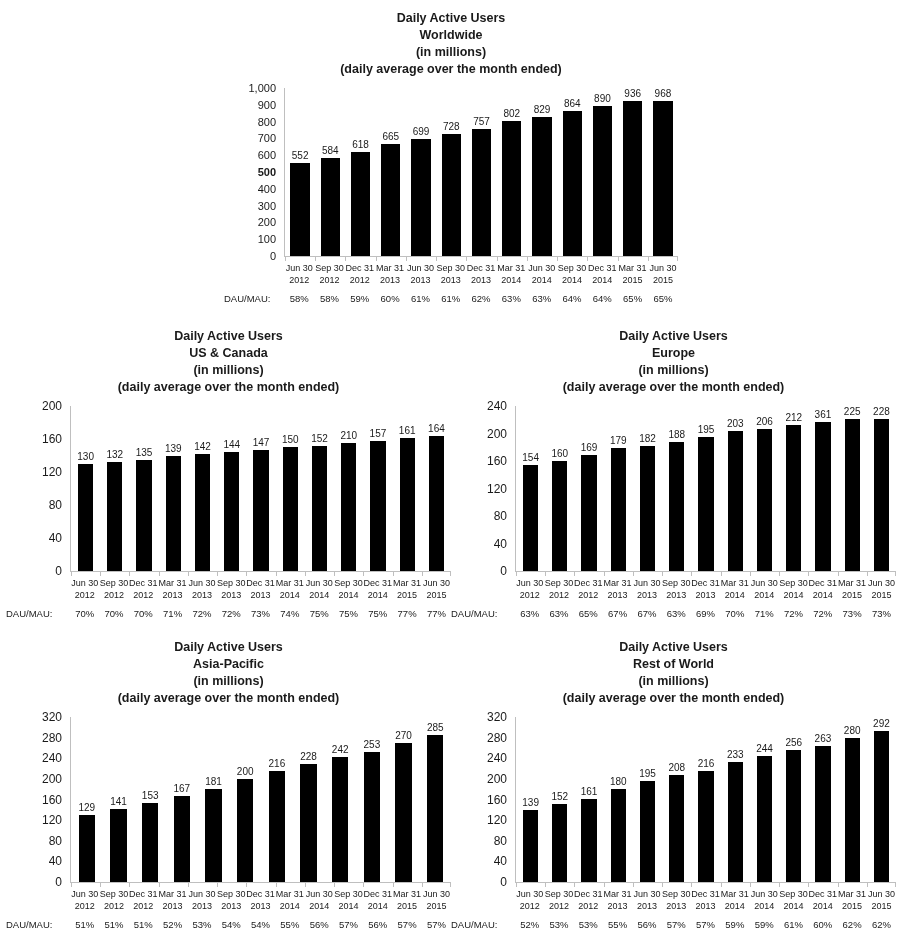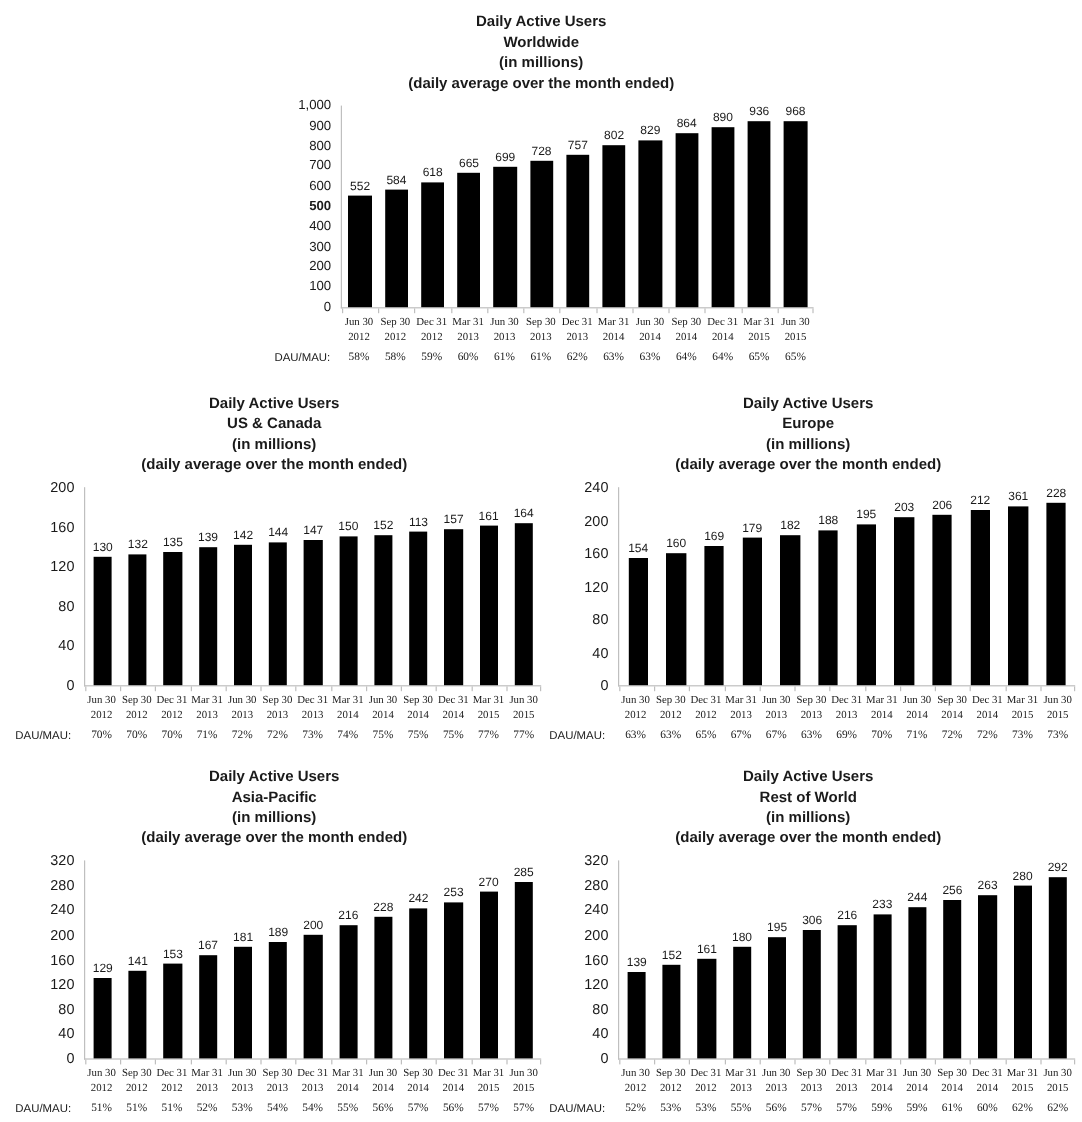--- a/index.html
+++ b/index.html
@@ -39,24 +39,24 @@
     display: flex; flex-direction: column;
     justify-content: flex-end; align-items: center;
     position: relative; z-index: 1;
   }
   .val { font-size: 10px; line-height: 12px; margin-bottom: 1px; white-space: nowrap; color: #1a1a1a; }
   .bar { width: var(--barw); }
   .xtick { position: absolute; bottom: -5px; width: 1px; height: 4px; background: #bfbfbf; z-index: 0; }
 
   .xrow, .drow { display: flex; }
   .gutter-spacer { width: var(--gutter); flex: 0 0 auto; box-sizing: border-box; }
-  .xlabels, .dvalues { flex: 1; display: flex; font-family: Liberation Serif, serif; }
+  .xlabels, .dvalues { flex: 1; display: flex; }
   .xcell { flex: 1; text-align: center; font-size: 9px; line-height: 11.5px; padding-top: 6px; color: #1a1a1a; }
   .dcell { flex: 1; text-align: center; font-size: 9.5px; padding-top: 7px; color: #1a1a1a; }
-  .dprefix { font-size: 9.5px; text-align: center; padding-top: 7px; padding-right: 4px; white-space: nowrap; color: #1a1a1a; }
+  .dprefix { font-size: 9.5px; text-align: left; padding-top: 7px; padding-right: 4px; white-space: nowrap; color: #1a1a1a; }
 </style>
 </head>
 <body>
 
 <div class="page">
 
   <section class="chart chart-top">
     <header class="titles">
       <div>Daily Active Users</div>
       <div>Worldwide</div>
@@ -271,21 +271,21 @@
             </div>
             <div class="slot">
               <div class="val">150</div>
               <div class="bar" style="height: 75%; background: rgb(0, 0, 0);"></div>
             </div>
             <div class="slot">
               <div class="val">152</div>
               <div class="bar" style="height: 76%; background: rgb(0, 0, 0);"></div>
             </div>
             <div class="slot">
-              <div class="val">113</div>
+              <div class="val">210</div>
               <div class="bar" style="height: 77.5%; background: rgb(0, 0, 0);"></div>
             </div>
             <div class="slot">
               <div class="val">157</div>
               <div class="bar" style="height: 78.5%; background: rgb(0, 0, 0);"></div>
             </div>
             <div class="slot">
               <div class="val">161</div>
               <div class="bar" style="height: 80.5%; background: rgb(0, 0, 0);"></div>
             </div>
@@ -440,20 +440,24 @@
               <div class="val">206</div>
               <div class="bar" style="height: 85.8333%; background: rgb(0, 0, 0);"></div>
             </div>
             <div class="slot">
               <div class="val">212</div>
               <div class="bar" style="height: 88.3333%; background: rgb(0, 0, 0);"></div>
             </div>
             <div class="slot">
               <div class="val">361</div>
               <div class="bar" style="height: 90.4167%; background: rgb(0, 0, 0);"></div>
+            </div>
+            <div class="slot">
+              <div class="val">225</div>
+              <div class="bar" style="height: 93.75%; background: rgb(0, 0, 0);"></div>
             </div>
             <div class="slot">
               <div class="val">228</div>
               <div class="bar" style="height: 95%; background: rgb(0, 0, 0);"></div>
             </div>
             <div class="xtick" style="left: calc(0% + 0px);"></div>
             <div class="xtick" style="left: calc(7.69231% + 0px);"></div>
             <div class="xtick" style="left: calc(15.3846% + 0px);"></div>
             <div class="xtick" style="left: calc(23.0769% + 0px);"></div>
             <div class="xtick" style="left: calc(30.7692% + 0px);"></div>
@@ -581,24 +585,20 @@
             </div>
             <div class="slot">
               <div class="val">167</div>
               <div class="bar" style="height: 52.1875%; background: rgb(0, 0, 0);"></div>
             </div>
             <div class="slot">
               <div class="val">181</div>
               <div class="bar" style="height: 56.5625%; background: rgb(0, 0, 0);"></div>
             </div>
             <div class="slot">
-              <div class="val">189</div>
-              <div class="bar" style="height: 59.0625%; background: rgb(0, 0, 0);"></div>
-            </div>
-            <div class="slot">
               <div class="val">200</div>
               <div class="bar" style="height: 62.5%; background: rgb(0, 0, 0);"></div>
             </div>
             <div class="slot">
               <div class="val">216</div>
               <div class="bar" style="height: 67.5%; background: rgb(0, 0, 0);"></div>
             </div>
             <div class="slot">
               <div class="val">228</div>
               <div class="bar" style="height: 71.25%; background: rgb(0, 0, 0);"></div>
@@ -746,21 +746,21 @@
             </div>
             <div class="slot">
               <div class="val">180</div>
               <div class="bar" style="height: 56.25%; background: rgb(0, 0, 0);"></div>
             </div>
             <div class="slot">
               <div class="val">195</div>
               <div class="bar" style="height: 60.9375%; background: rgb(0, 0, 0);"></div>
             </div>
             <div class="slot">
-              <div class="val">306</div>
+              <div class="val">208</div>
               <div class="bar" style="height: 65%; background: rgb(0, 0, 0);"></div>
             </div>
             <div class="slot">
               <div class="val">216</div>
               <div class="bar" style="height: 67.5%; background: rgb(0, 0, 0);"></div>
             </div>
             <div class="slot">
               <div class="val">233</div>
               <div class="bar" style="height: 72.8125%; background: rgb(0, 0, 0);"></div>
             </div>

